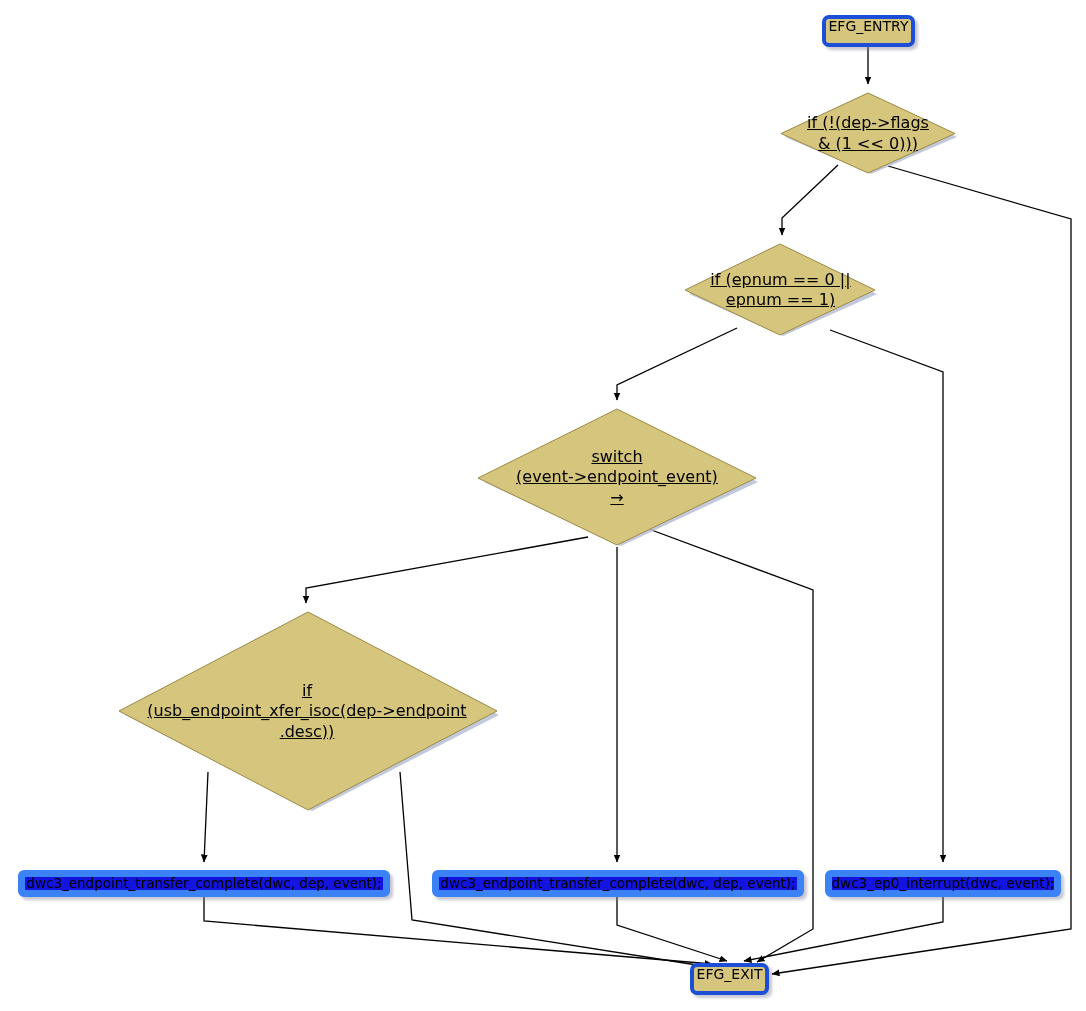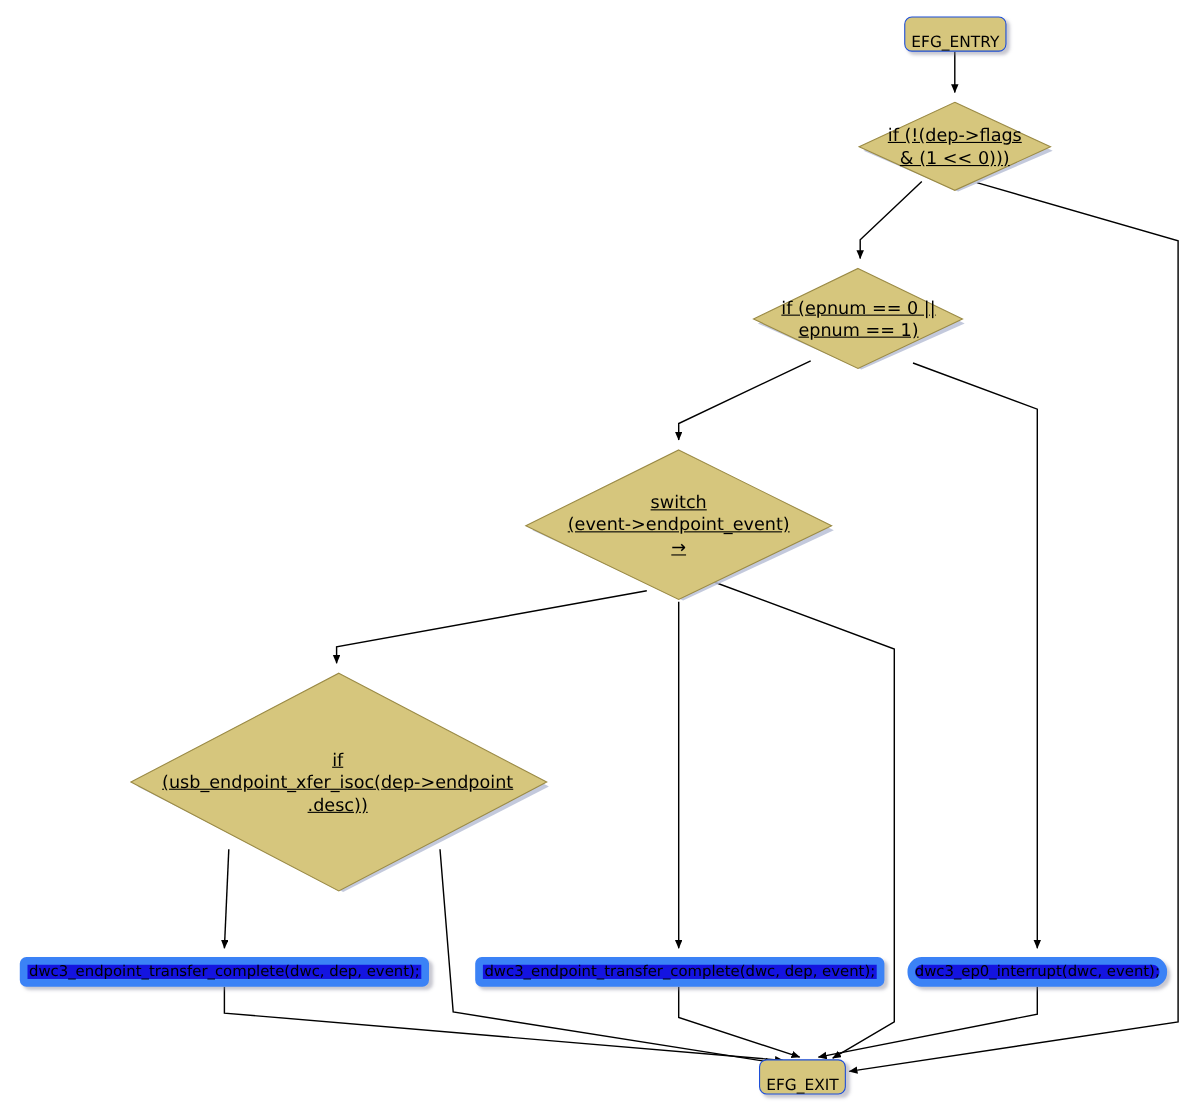--- a/index.html
+++ b/index.html
@@ -26,25 +26,25 @@
     height: 1011px;
   }
   .node {
     position: absolute;
     box-sizing: border-box;
   }
 
   
   .terminal {
     background: #D6C67D;
-    border: 1px solid #1d4ed8;
+    border: 4px solid #1d4ed8;
     border-radius: 7px;
     box-shadow: 3px 3px 3px rgba(130,130,150,0.45);
     display: flex;
-    align-items: flex-end;
+    align-items: flex-start;
     justify-content: center;
     color: #000000;
     font-size: 14px;
     line-height: 1;
     white-space: nowrap;
     z-index: 3;
   }
 
   
   .diamond-wrap {
@@ -176,21 +176,21 @@
   </div>
 
   <div class="node process" style="left:18px; top:870px; width:372px; height:27px;">
     <span>dwc3_endpoint_transfer_complete(dwc, dep, event);</span>
   </div>
 
   <div class="node process" style="left:432px; top:870px; width:372px; height:27px;">
     <span>dwc3_endpoint_transfer_complete(dwc, dep, event);</span>
   </div>
 
-  <div class="node process" style="left:825px; top:870px; width:236px; height:27px;border-radius:13px;">
+  <div class="node process" style="left:825px; top:870px; width:236px; height:27px;">
     <span>dwc3_ep0_interrupt(dwc, event);</span>
   </div>
 
   <div class="node terminal" style="left:690px; top:963px; width:79px; height:32px;">
     <span>EFG_EXIT</span>
   </div>
 
 </div>
 
 </body></html>

